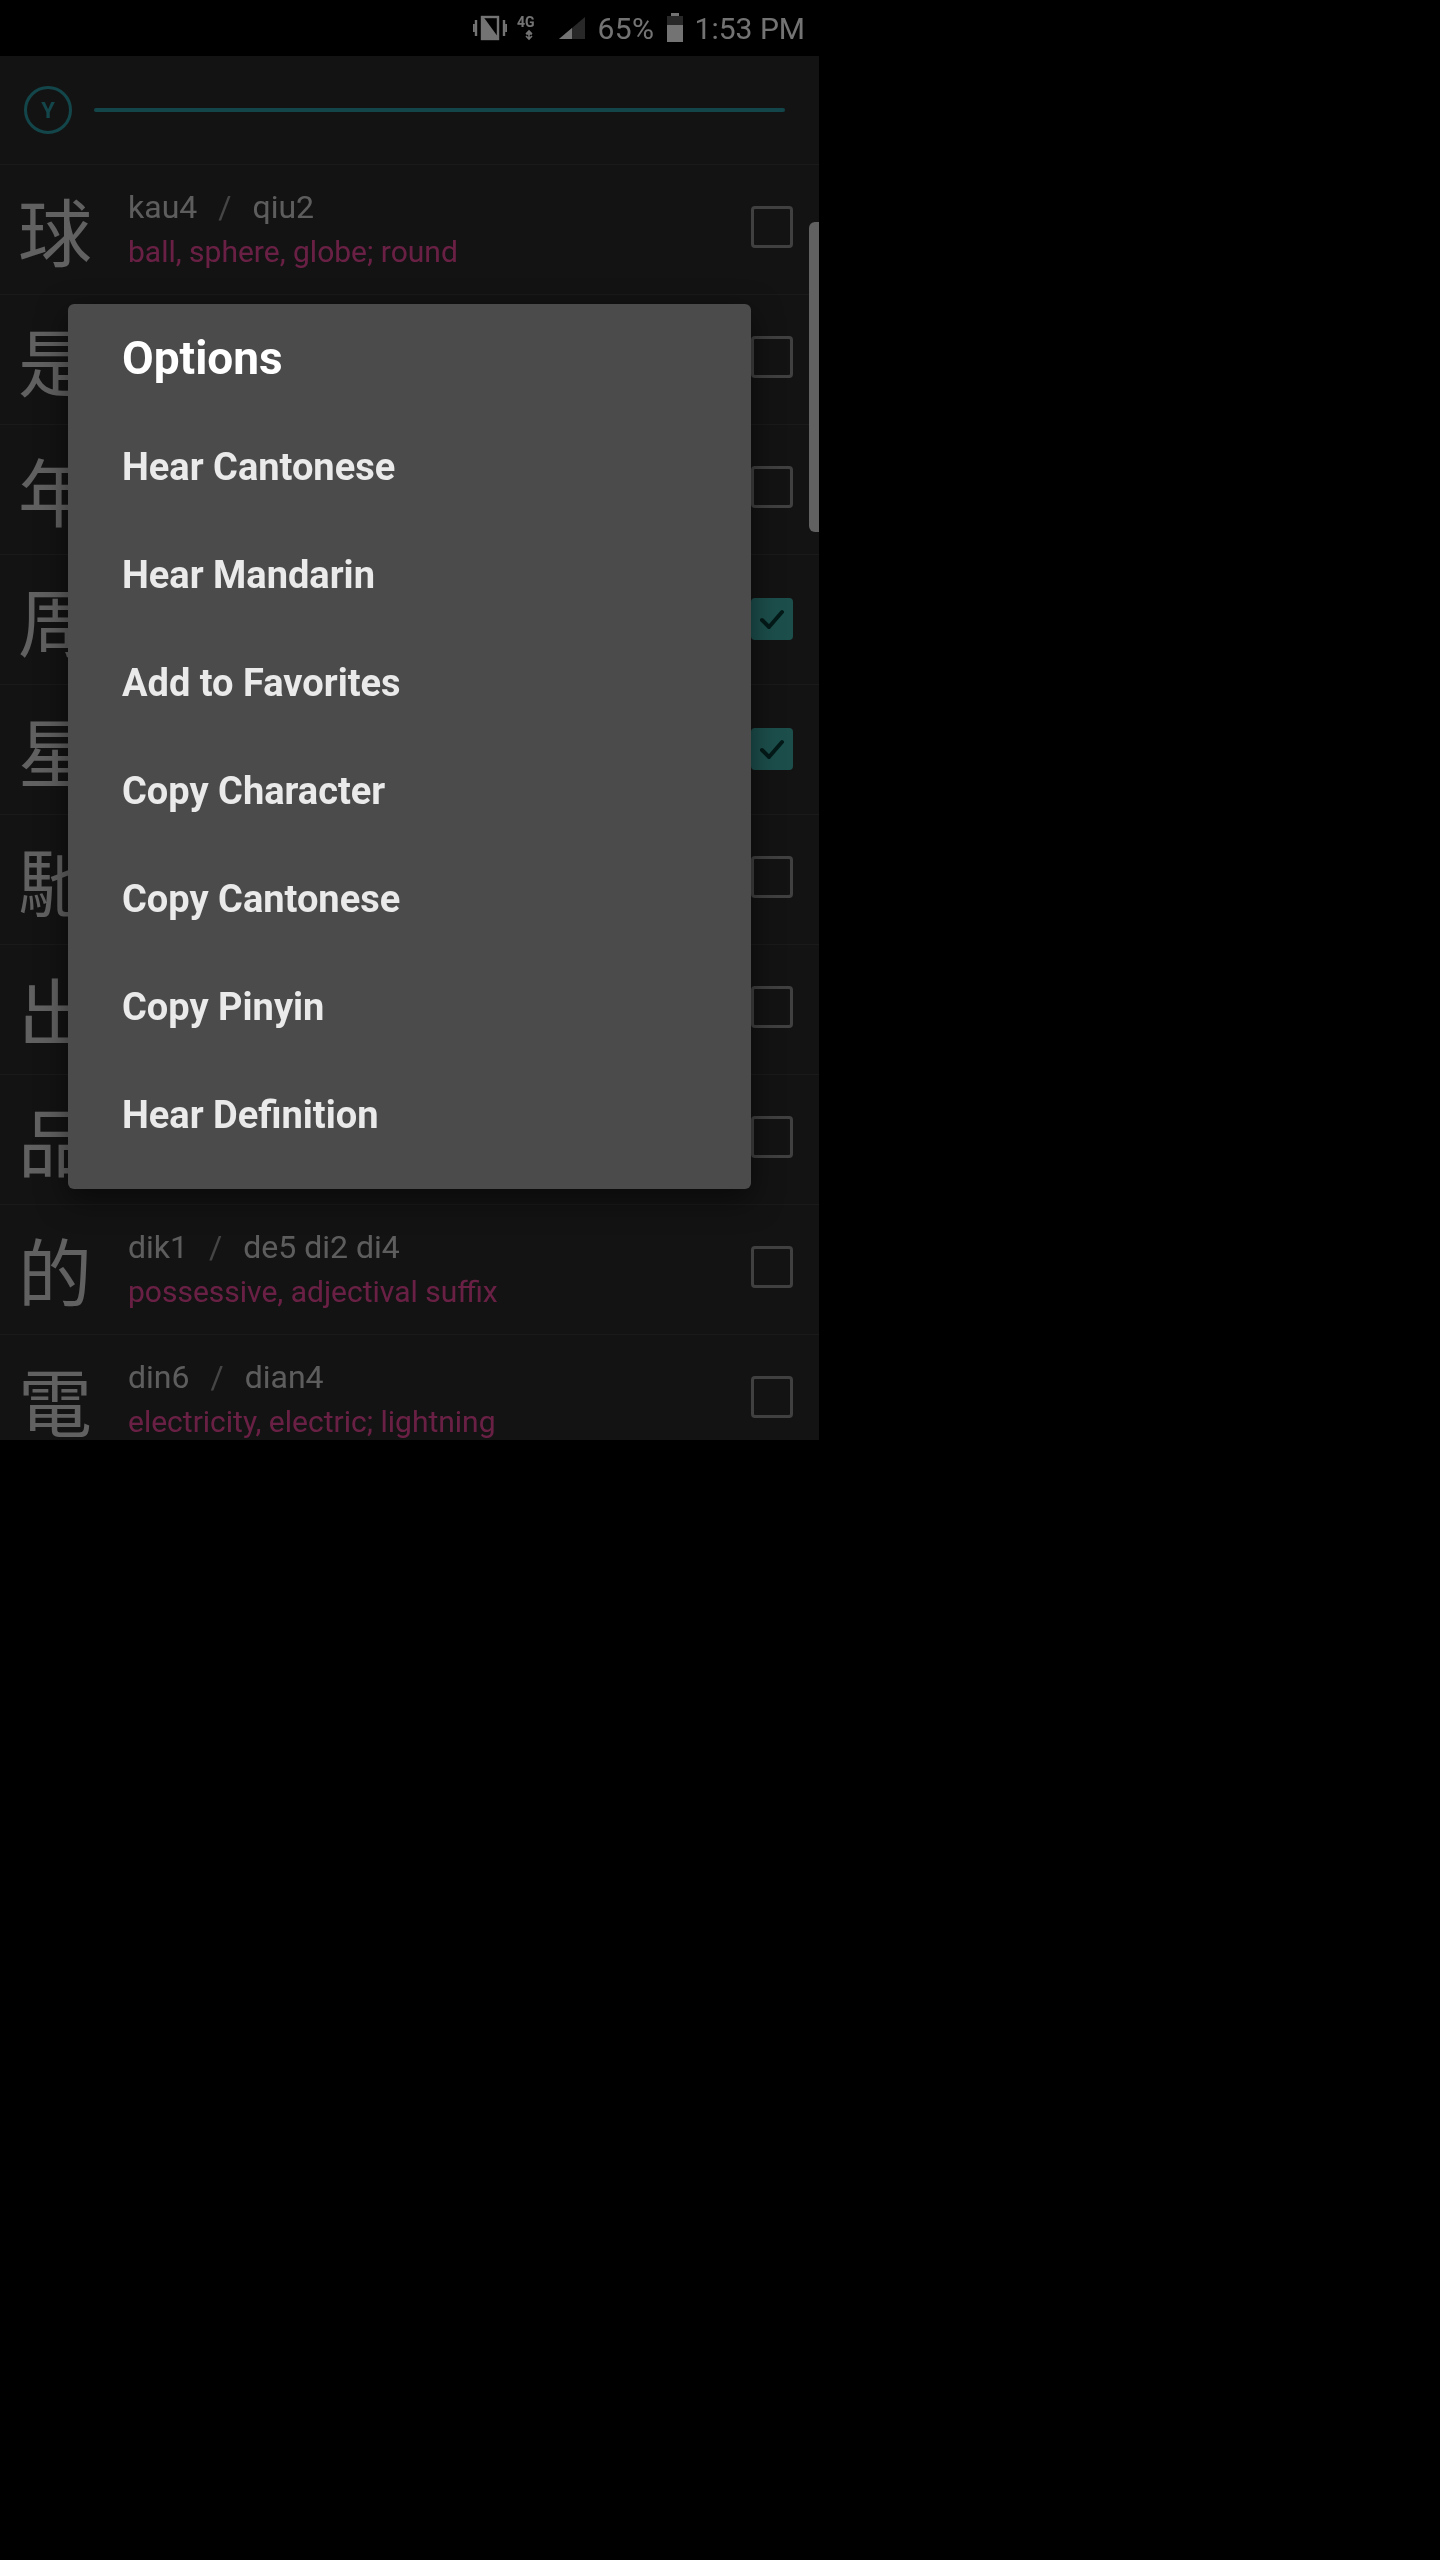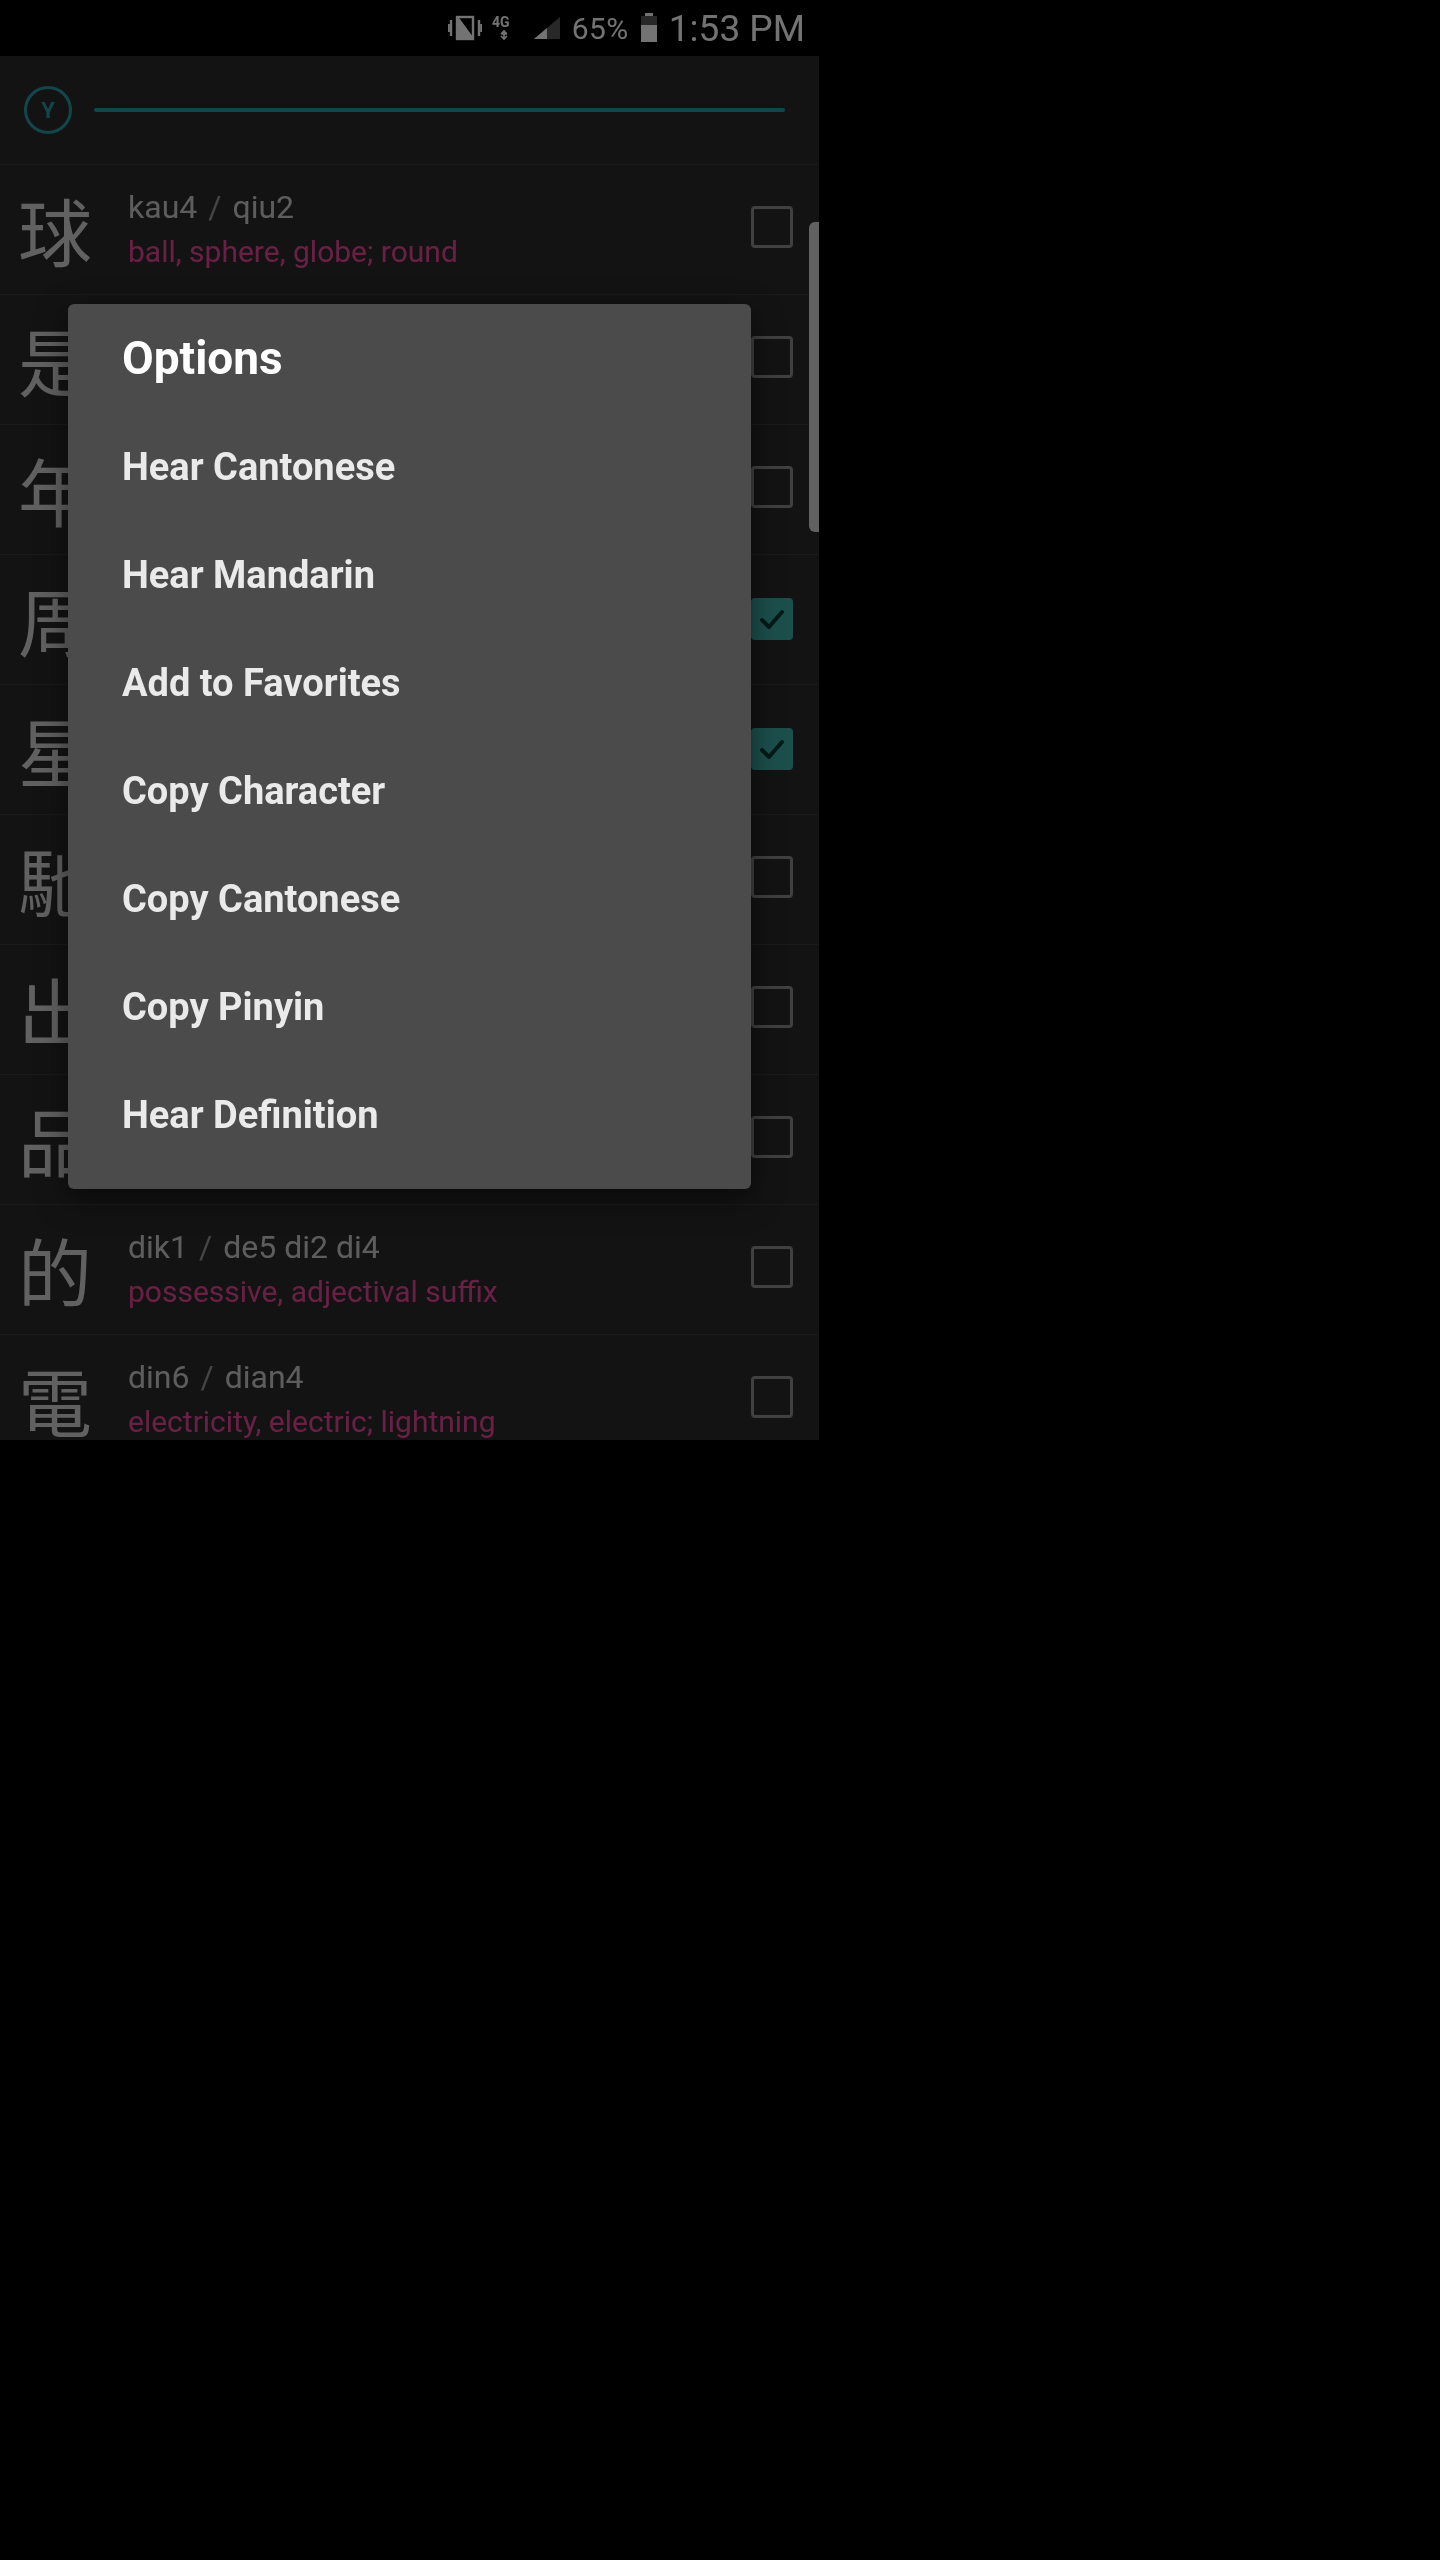--- a/index.html
+++ b/index.html
@@ -6,21 +6,21 @@
   html, body { width: 819px; height: 1440px; overflow: hidden; font-family: Roboto, "Helvetica Neue", Arial, sans-serif; background: #000; }
   .screen { position: relative; width: 819px; height: 1440px; background: #2a2a2a; }
 
   
   .status-bar {
     position: absolute; top: 0; left: 0; right: 0; height: 56px;
     background: #000; display: flex; justify-content: flex-end; align-items: center;
     padding-right: 14px; gap: 10px; color: #fff; font-size: 30px; font-weight: 400;
   }
   .status-bar .pct { letter-spacing: 0.5px; }
-  .status-bar .time { font-size: 37px; }
+  .status-bar .time { font-size: 30px; }
   .sb-icon { display: inline-flex; align-items: center; justify-content: center; }
   .sb-vibrate svg, .sb-4g svg, .sb-signal svg, .sb-battery svg { display:block; }
 
   
   .app {
     position: absolute; top: 56px; left: 0; right: 0; bottom: 0;
     background: #2c2c2c;
   }
 
   
@@ -45,21 +45,21 @@
     border-bottom: 1px solid #3a3a3a;
     min-height: 130px;
   }
   .entry-char {
     width: 90px; flex: 0 0 90px; text-align: center;
     color: #d7d7d7; font-size: 74px; line-height: 1; font-weight: 400;
     font-family: "Noto Sans CJK SC", "PingFang SC", "Heiti SC", sans-serif;
   }
   .entry-body { flex: 1 1 auto; min-width: 0; }
   .entry-read {
-    color: #cfcfcf; font-size: 32px; display: flex; gap: 11px; align-items: baseline;
+    color: #cfcfcf; font-size: 32px; display: flex; gap: 21px; align-items: baseline;
     white-space: nowrap; overflow: hidden;
   }
   .entry-read .slash { color: #9a9a9a; }
   .entry-def {
     color: #ec4899; font-size: 30px; margin-top: 8px;
     white-space: nowrap; overflow: hidden; text-overflow: clip;
   }
   .entry-check { flex: 0 0 auto; }
   .chk {
     width: 42px; height: 42px; border: 3px solid #8e8e8e; border-radius: 4px;

